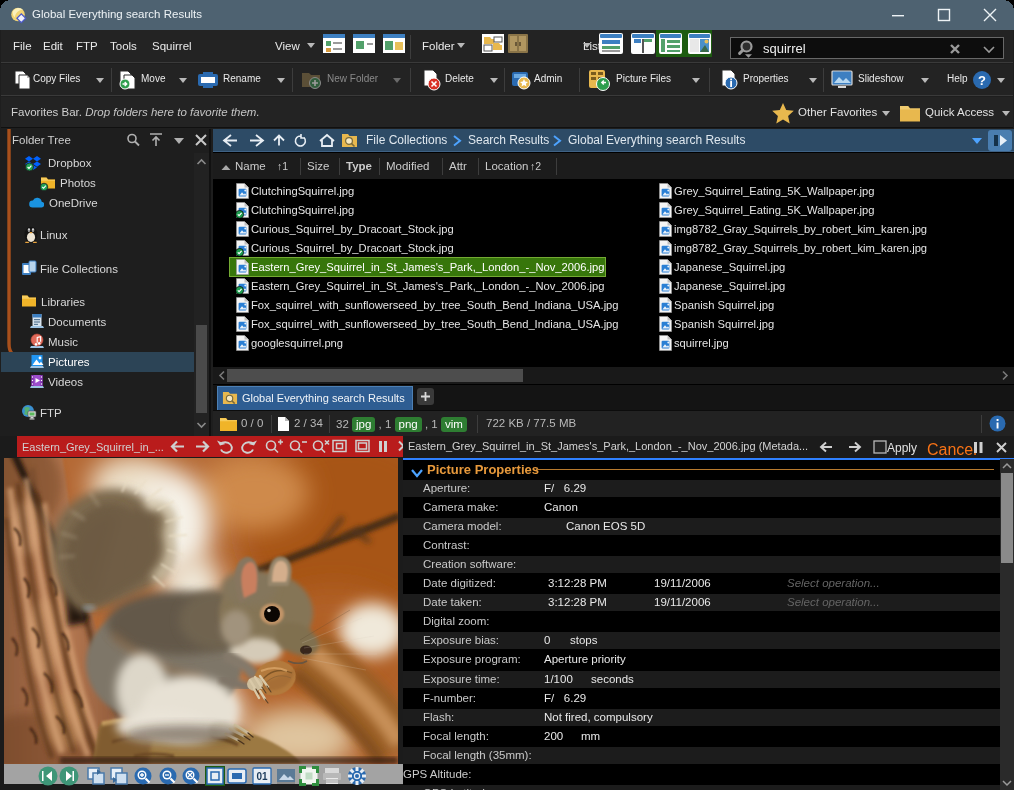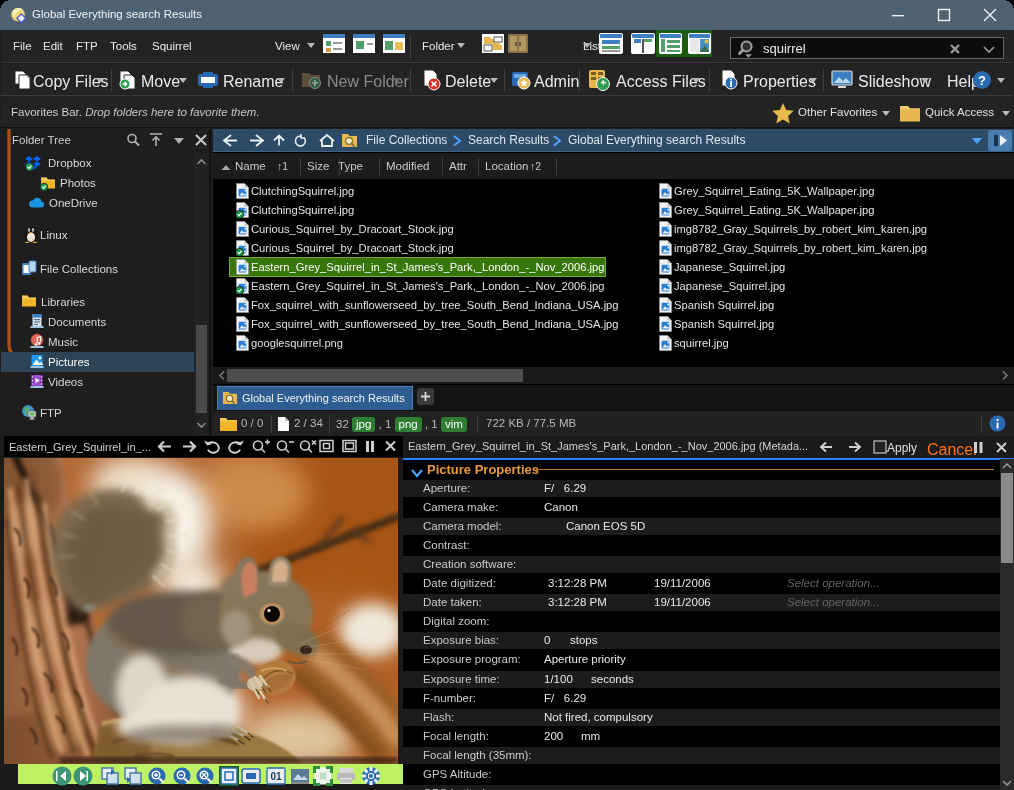--- a/index.html
+++ b/index.html
@@ -9,21 +9,21 @@
 .abs { position:absolute; }
 
 #titlebar { position:absolute; left:0; top:0; width:1014px; height:30px; background:#4e6271; }
 #titlebar .title { position:absolute; left:32px; top:8px; font-size:11.5px; color:#eef3f6; }
 .winbtn { position:absolute; top:0; width:46px; height:30px; color:#eef3f6; }
 
 #menubar { position:absolute; left:1px; top:30px; width:1012px; height:33px; background:#232323; border-bottom:1px solid #3a3a3a; }
 .menuitem { position:absolute; top:10px; font-size:11.5px; color:#e9e9e9; }
 
 #toolbar { position:absolute; left:1px; top:64px; width:1012px; height:32px; background:#232323; border-bottom:1px solid #3a3a3a; }
-.tbtxt { position:absolute; top:9px; font-size:16px; color:#e9e9e9; }
+.tbtxt { position:absolute; top:9px; font-size:10px; color:#e9e9e9; }
 .tbsep { position:absolute; top:4px; width:1px; height:24px; background:#3d3d3d; }
 .drop { position:absolute; width:0; height:0; border-left:4px solid transparent; border-right:4px solid transparent; border-top:5px solid #b9b9b9; }
 
 #favbar { position:absolute; left:1px; top:97px; width:1012px; height:31px; background:#232323; border-bottom:1px solid #101010; }
 #favbar .lbl { position:absolute; left:10px; top:9px; font-size:11.5px; color:#cfcfcf; }
 #favbar .lbl i { color:#c4c4c4; }
 
 #tree { position:absolute; left:1px; top:129px; width:210px; height:307px; background:#1e1e1e; border-right:2px solid #111; }
 #treehdr { position:absolute; left:0; top:0; width:208px; height:23px; }
 #treehdr .t { position:absolute; left:11px; top:5px; font-size:11.5px; color:#cfcfcf; }
@@ -38,23 +38,23 @@
 .colsep { position:absolute; top:5px; width:1px; height:17px; background:#3d3d3d; }
 .coltxt { position:absolute; top:7px; font-size:11.5px; color:#cbcbcb; }
 .frow { position:absolute; height:19px; line-height:19px; font-size:11.2px; color:#e3e3e3; white-space:nowrap; }
 .ficon { position:absolute; width:13px; height:16px; top:1px; }
 #hscroll { position:absolute; left:0; top:238px; width:801px; height:17px; background:#191919; }
 #tabbar { position:absolute; left:0; top:256px; width:801px; height:25px; background:#141414; }
 #statusbar { position:absolute; left:0; top:281px; width:801px; height:26px; background:#222; border-top:1px solid #0c0c0c; font-size:11.5px; color:#b9b9b9; }
 .badge { display:inline-block; background:#2e7d32; color:#fff; border-radius:3px; padding:0 4px; font-size:11.5px; line-height:15px; }
 
 #viewer { position:absolute; left:0; top:436px; width:403px; height:354px; background:#1b1b1b; }
-#vtop { position:absolute; left:4px; top:0; width:403px; height:21px; background:#000000; }
+#vtop { position:absolute; left:17px; top:0; width:403px; height:21px; background:#b91c1c; }
 #vphoto { position:absolute; left:4px; top:22px; width:394px; height:306px; background:#c07a48; }
-#vbot { position:absolute; left:18px; top:328px; width:403px; height:20px; background:#bef264; }
+#vbot { position:absolute; left:4px; top:328px; width:403px; height:20px; background:#a3a3a3; }
 #meta { position:absolute; left:403px; top:436px; width:611px; height:354px; background:#000; }
 #mtop { position:absolute; left:0; top:0; width:611px; height:22px; background:#1b1b1b; color:#d2d2d2; font-size:11px; }
 .mrow { position:absolute; left:0; width:597px; height:17px; line-height:17px; font-size:11.5px; color:#c9c9c9; }
 .mrow.g { background:#1c1c1c; }
 .mrow .v { position:absolute; color:#e8e8e8; white-space:nowrap; }
 .mrow { white-space:nowrap; overflow:hidden; }
 .mrow .sel { color:#646464; font-style:italic; }
 #msb { position:absolute; right:0; top:23px; width:14px; height:331px; background:#2a2a2a; }
 </style>
 </head>
@@ -229,21 +229,21 @@
     <div class="tbsep" style="left:578px;"></div>
     <div class="abs" style="left:586px;top:4px;"><svg width="24" height="24" viewBox="0 0 24 24">
           <rect x="2" y="2" width="16" height="18" rx="2" fill="#e8b84e"></rect>
           <rect x="4" y="4" width="5" height="3" fill="#7a5c1e"></rect>
           <rect x="11" y="4" width="5" height="3" fill="#7a5c1e"></rect>
           <rect x="4" y="9" width="5" height="3" fill="#7a5c1e"></rect>
           <rect x="11" y="9" width="5" height="3" fill="#7a5c1e"></rect>
           <circle cx="16" cy="16" r="6.5" fill="#2e9e4e" stroke="#fff" stroke-width="1"></circle>
           <path d="M19 14.5 h-4 m1.8 -2 l-2 2 2 2" stroke="#fff" stroke-width="1.4" fill="none"></path>
         </svg></div>
-    <div class="tbtxt" style="left:615px;">Access Files</div>
+    <div class="tbtxt" style="left:615px;">Picture Files</div>
     <div class="drop" style="left:691px;top:14px;"></div>
     <div class="tbsep" style="left:708px;"></div>
     <div class="abs" style="left:718px;top:5px;"><svg width="20" height="22" viewBox="0 0 20 22">
           <path d="M3 1 h9 l4 4 v12 h-13 Z" fill="#fff" stroke="#2a2a2a" stroke-width="1"></path>
           <circle cx="12" cy="14" r="6" fill="#2a6ab0" stroke="#fff" stroke-width="1"></circle>
           <rect x="11.2" y="12" width="1.8" height="6" fill="#fff"></rect>
           <rect x="11.2" y="9.5" width="1.8" height="1.8" fill="#fff"></rect>
         </svg></div>
     <div class="tbtxt" style="left:742px;">Properties</div>
     <div class="drop" style="left:808px;top:14px;"></div>
@@ -430,21 +430,21 @@
     </div>
     <div id="colhdr">
       <svg width="12" height="11" style="position:absolute;left:7px;top:9px;">
           <path d="M1.5 8 L6 3 L10.5 8 Z" fill="#a8a8a8"></path>
         </svg>
       <div class="coltxt" style="left:22px;">Name</div>
       <div class="coltxt" style="left:64px;font-size:10.5px;">↑1</div>
       <div class="colsep" style="left:87px;"></div>
       <div class="coltxt" style="left:94px;">Size</div>
       <div class="colsep" style="left:126px;"></div>
-      <div class="coltxt" style="left:125px;">Type</div>
+      <div class="coltxt" style="left:133px;font-weight:bold;">Type</div>
       <div class="colsep" style="left:166px;"></div>
       <div class="coltxt" style="left:173px;">Modified</div>
       <div class="colsep" style="left:229px;"></div>
       <div class="coltxt" style="left:236px;">Attr</div>
       <div class="colsep" style="left:265px;"></div>
       <div class="coltxt" style="left:272px;">Location</div>
       <div class="coltxt" style="left:317px;font-size:10.5px;">↑2</div>
       <div class="colsep" style="left:343px;"></div>
     </div>
     <div id="filearea">
@@ -929,21 +929,21 @@
       <div class="mrow" style="top:139px;"><span style="margin-left:20px;">Date digitized:</span><span class="v" style="left:145px;">3:12:28 PM</span><span class="v" style="left:251px;">19/11/2006</span><span class="v sel" style="left:384px;">Select operation...</span></div>
       <div class="mrow g" style="top:158px;"><span style="margin-left:20px;">Date taken:</span><span class="v" style="left:145px;">3:12:28 PM</span><span class="v" style="left:251px;">19/11/2006</span><span class="v sel" style="left:384px;">Select operation...</span></div>
       <div class="mrow" style="top:177px;"><span style="margin-left:20px;">Digital zoom:</span></div>
       <div class="mrow g" style="top:196px;"><span style="margin-left:20px;">Exposure bias:</span><span class="v" style="left:141px;">0</span><span class="v" style="left:167px;">stops</span></div>
       <div class="mrow" style="top:215px;"><span style="margin-left:20px;">Exposure program:</span><span class="v" style="left:141px;">Aperture priority</span></div>
       <div class="mrow g" style="top:235px;"><span style="margin-left:20px;">Exposure time:</span><span class="v" style="left:141px;">1/100</span><span class="v" style="left:188px;">seconds</span></div>
       <div class="mrow" style="top:254px;"><span style="margin-left:20px;">F-number:</span><span class="v" style="left:141px;">F/&nbsp;&nbsp;&nbsp;6.29</span></div>
       <div class="mrow g" style="top:273px;"><span style="margin-left:20px;">Flash:</span><span class="v" style="left:141px;">Not fired, compulsory</span></div>
       <div class="mrow" style="top:292px;"><span style="margin-left:20px;">Focal length:</span><span class="v" style="left:141px;">200</span><span class="v" style="left:178px;">mm</span></div>
       <div class="mrow g" style="top:311px;"><span style="margin-left:20px;">Focal length (35mm):</span></div>
-      <div class="mrow" style="top:330px;"><span style="margin-left:20px;">GPS Altitude:</span></div>
+      <div class="mrow" style="top:330px;"><span style="">GPS Altitude:</span></div>
       <div class="mrow g" style="top:349px;"><span style="margin-left:20px;">GPS Latitude:</span></div>
     </div>
     <div id="msb">
       <svg width="14" height="12" style="position:absolute;left:0;top:1px;">
           <path d="M3 8 L7 4 L11 8" stroke="#9a9a9a" stroke-width="1.5" fill="none"></path>
         </svg>
       <div class="abs" style="left:1px;top:14px;width:12px;height:90px;background:#8a8a8a;"></div>
       <svg width="14" height="12" style="position:absolute;left:0;top:318px;">
           <path d="M3 4 L7 8 L11 4" stroke="#9a9a9a" stroke-width="1.5" fill="none"></path>
         </svg>

